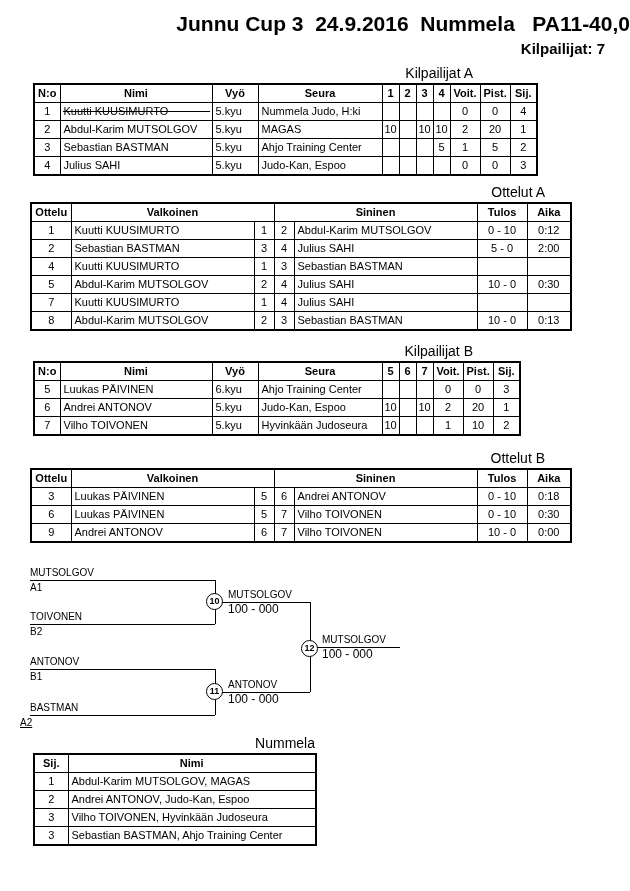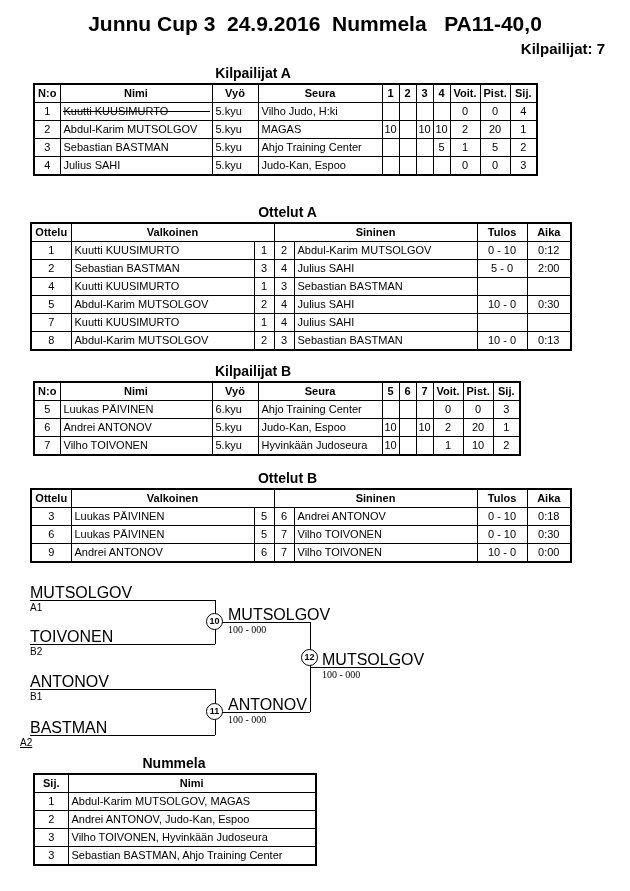--- a/index.html
+++ b/index.html
@@ -2,33 +2,33 @@
 <html><head>
 <meta charset="utf-8">
 <style>
   * { box-sizing: border-box; }
   html, body { margin: 0; padding: 0; }
   body {
     width: 630px; height: 891px; background: #ffffff; color: #000000;
     font-family: "Liberation Sans", "DejaVu Sans", sans-serif;
     overflow: hidden; position: relative;
   }
-  .title { margin: 12px 0 0 0; text-align: center; font-size: 21px; font-weight: bold; white-space: pre; }
+  .title { margin: 12px 0 0 0; text-align: right; font-size: 21px; font-weight: bold; white-space: pre; }
   .comp-count { margin: 6px 25px 0 0; text-align: right; font-size: 15px; font-weight: bold; line-height: 13px; }
-  h2.sec { font-size: 14px; font-weight: bold; text-align: center; line-height: 16px; }
+  h2.sec { font-size: 14px; font-weight: normal; text-align: right; line-height: 16px; }
   table.tbl { border-collapse: collapse; table-layout: fixed; border: 2px solid #000; font-size: 11px; margin-top: 2px; }
   .tbl th, .tbl td { border: 1px solid #000; padding: 2px 3px; line-height: 13px; white-space: nowrap; overflow: hidden; text-align: left; vertical-align: middle; }
   .tbl th { text-align: center; font-weight: bold; }
   .tbl td.c { text-align: center; padding-left: 1px; padding-right: 1px; }
   td.struck { position: relative; }
   td.struck::after { content: ""; position: absolute; left: 2px; right: 2px; top: 8px; border-top: 1px solid #000; }
   .bracket { position: relative; height: 182px; margin-top: 6px; }
-  .bk-name { position: absolute; font-size: 16px; line-height: 13px; white-space: nowrap; }
+  .bk-name { position: absolute; font-size: 10px; line-height: 13px; white-space: nowrap; }
   .bk-seed { position: absolute; font-size: 10px; line-height: 12px; }
-  .bk-score { position: absolute; font-size: 10px; line-height: 9px; white-space: nowrap; font-family: Liberation Serif, serif; }
+  .bk-score { position: absolute; font-size: 12px; line-height: 9px; white-space: nowrap; }
   .bk-h { position: absolute; height: 0; border-top: 1px solid #000; }
   .bk-v { position: absolute; width: 0; border-left: 1px solid #000; }
   .bk-circle { position: absolute; width: 17px; height: 17px; border: 1px solid #000; border-radius: 50%;
     background: #fff; font-size: 9px; font-weight: bold; text-align: center; line-height: 15px; z-index: 2; }
 </style>
 </head>
 <body>
 
 <h1 class="title">Junnu Cup 3  24.9.2016  Nummela   PA11-40,0</h1>
 <div class="comp-count">Kilpailijat: 7</div>
@@ -62,21 +62,21 @@
       <th>Pist.</th>
       <th>Sij.</th>
     </tr>
   </thead>
   <tbody>
 
       <tr>
         <td class="c">1</td>
         <td class="struck">Kuutti KUUSIMURTO</td>
         <td>5.kyu</td>
-        <td>Vilho Judo, H:ki</td>
+        <td>Nummela Judo, H:ki</td>
         <td class="c"></td>
         <td class="c"></td>
         <td class="c"></td>
         <td class="c"></td>
         <td class="c">0</td>
         <td class="c">0</td>
         <td class="c">4</td>
       </tr>
 
       <tr>
@@ -116,21 +116,21 @@
         <td class="c"></td>
         <td class="c"></td>
         <td class="c"></td>
         <td class="c">0</td>
         <td class="c">0</td>
         <td class="c">3</td>
       </tr>
     </tbody>
 </table>
 
-<h2 class="sec" style="margin:28px 0 0 30px; width:515px;">Ottelut A</h2>
+<h2 class="sec" style="margin:8px 0 0 30px; width:515px;">Ottelut A</h2>
 <table class="tbl" style="margin-left:30px; width:540px;">
   <colgroup>
     <col style="width:40px">
       <col style="width:183px">
       <col style="width:20px">
       <col style="width:20px">
     <col style="width:183px">
       <col style="width:50px">
       <col style="width:44px">
   </colgroup>
@@ -341,21 +341,21 @@
   <div class="bk-h" style="left:30px; top:75px; width:185px;"></div>
   <div class="bk-seed" style="left:30px; top:77px;">B2</div>
   <div class="bk-v" style="left:215px; top:31px; height:44px;"></div>
   <div class="bk-h" style="left:215px; top:53px; width:95px;"></div>
   <div class="bk-circle" style="left:206px; top:44px;">10</div>
   <div class="bk-name" style="left:228px; top:39px;">MUTSOLGOV</div>
   <div class="bk-score" style="left:228px; top:56px;">100 - 000</div>
 
   <div class="bk-v" style="left:310px; top:53px; height:90px;"></div>
   <div class="bk-h" style="left:310px; top:98px; width:90px;"></div>
-  <div class="bk-circle" style="left:301px; top:80px;">12</div>
+  <div class="bk-circle" style="left:301px; top:91px;">12</div>
   <div class="bk-name" style="left:322px; top:84px;">MUTSOLGOV</div>
   <div class="bk-score" style="left:322px; top:101px;">100 - 000</div>
 
   <div class="bk-name" style="left:30px; top:106px;">ANTONOV</div>
   <div class="bk-h" style="left:30px; top:120px; width:185px;"></div>
   <div class="bk-seed" style="left:30px; top:122px;">B1</div>
   <div class="bk-name" style="left:30px; top:152px;">BASTMAN</div>
   <div class="bk-h" style="left:30px; top:166px; width:185px;"></div>
   <div class="bk-seed" style="left:20px; top:168px;text-decoration:underline;">A2</div>
   <div class="bk-v" style="left:215px; top:120px; height:46px;"></div>

